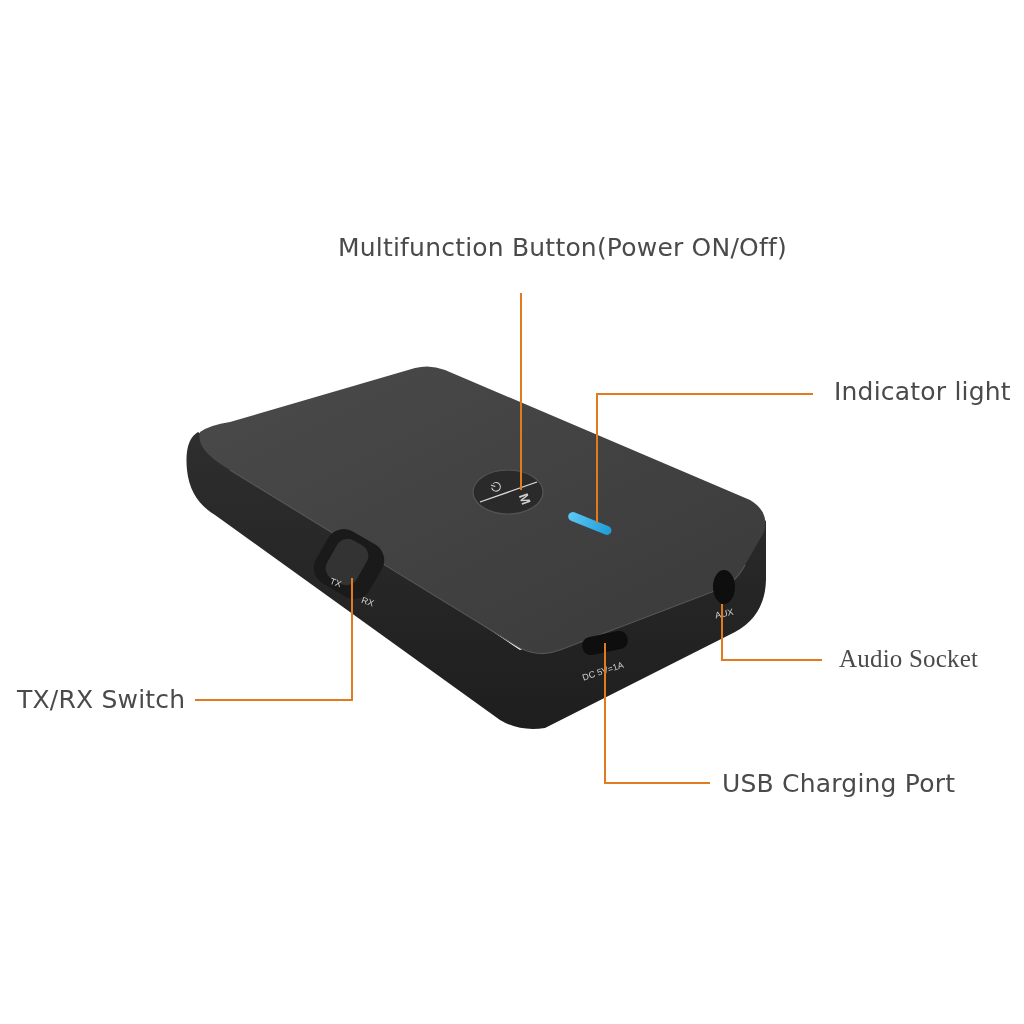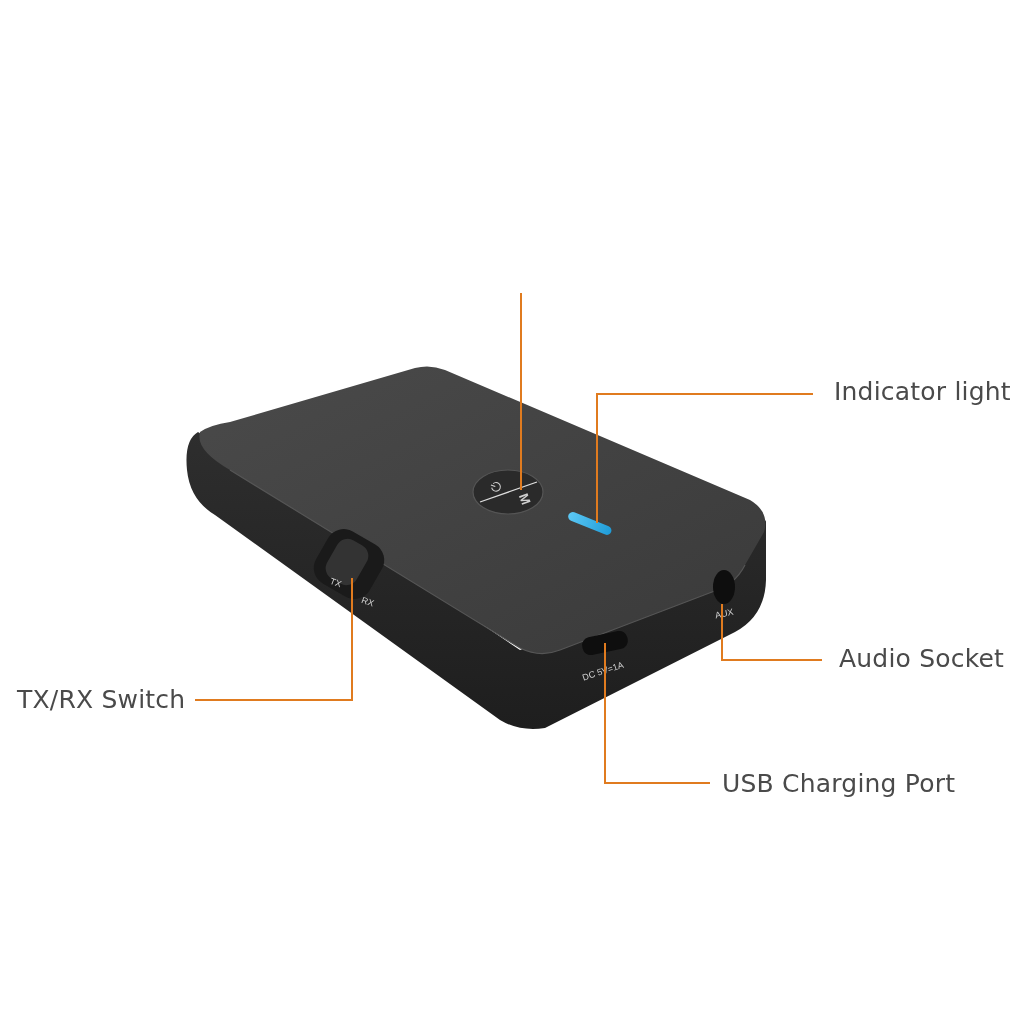--- a/index.html
+++ b/index.html
@@ -4,21 +4,21 @@
   <style>
     html, body { margin: 0; padding: 0; background: #ffffff; }
     body { width: 1024px; height: 1024px; position: relative; overflow: hidden;
            font-family: "DejaVu Sans", "Liberation Sans", sans-serif; }
     .stage { position: absolute; left: 0; top: 0; width: 1024px; height: 1024px; }
     .stage svg { position: absolute; left: 0; top: 0; }
     .label { position: absolute; color: #4a4a4a; font-size: 25px; letter-spacing: 0.2px;
              white-space: nowrap; line-height: 1; }
     #lbl-mfb { left: 338px; top: 235px; }
     #lbl-ind { left: 834px; top: 379px; }
-    #lbl-aud { left: 839px; top: 646px; }
+    #lbl-aud { left: 839px; top: 646px; font-family: Liberation Serif, serif; }
     #lbl-usb { left: 722px; top: 771px; }
     #lbl-txrx { left: 17px; top: 687px; }
     .devtext { font-family: "Liberation Sans", sans-serif; fill: #d0d0d0; }
   </style>
 </head>
 <body>
 
 <div class="stage">
   <svg width="1024" height="1024" viewBox="0 0 1024 1024">
     <defs>
@@ -72,17 +72,18 @@
 
     <g stroke="#e07b1f" stroke-width="2" fill="none">
       <polyline points="521,293 521,490"></polyline>
       <polyline points="813,394 597,394 597,523"></polyline>
       <polyline points="822,660 722,660 722,604"></polyline>
       <polyline points="710,783 605,783 605,643"></polyline>
       <polyline points="195,700 352,700 352,578"></polyline>
     </g>
   </svg>
 
+  <div class="label" id="lbl-mfb">Multifunction Button(Power ON/Off)</div>
   <div class="label" id="lbl-ind">Indicator light</div>
   <div class="label" id="lbl-aud">Audio Socket</div>
   <div class="label" id="lbl-txrx">TX/RX Switch</div>
   <div class="label" id="lbl-usb">USB Charging Port</div>
 </div>
 
 </body></html>

